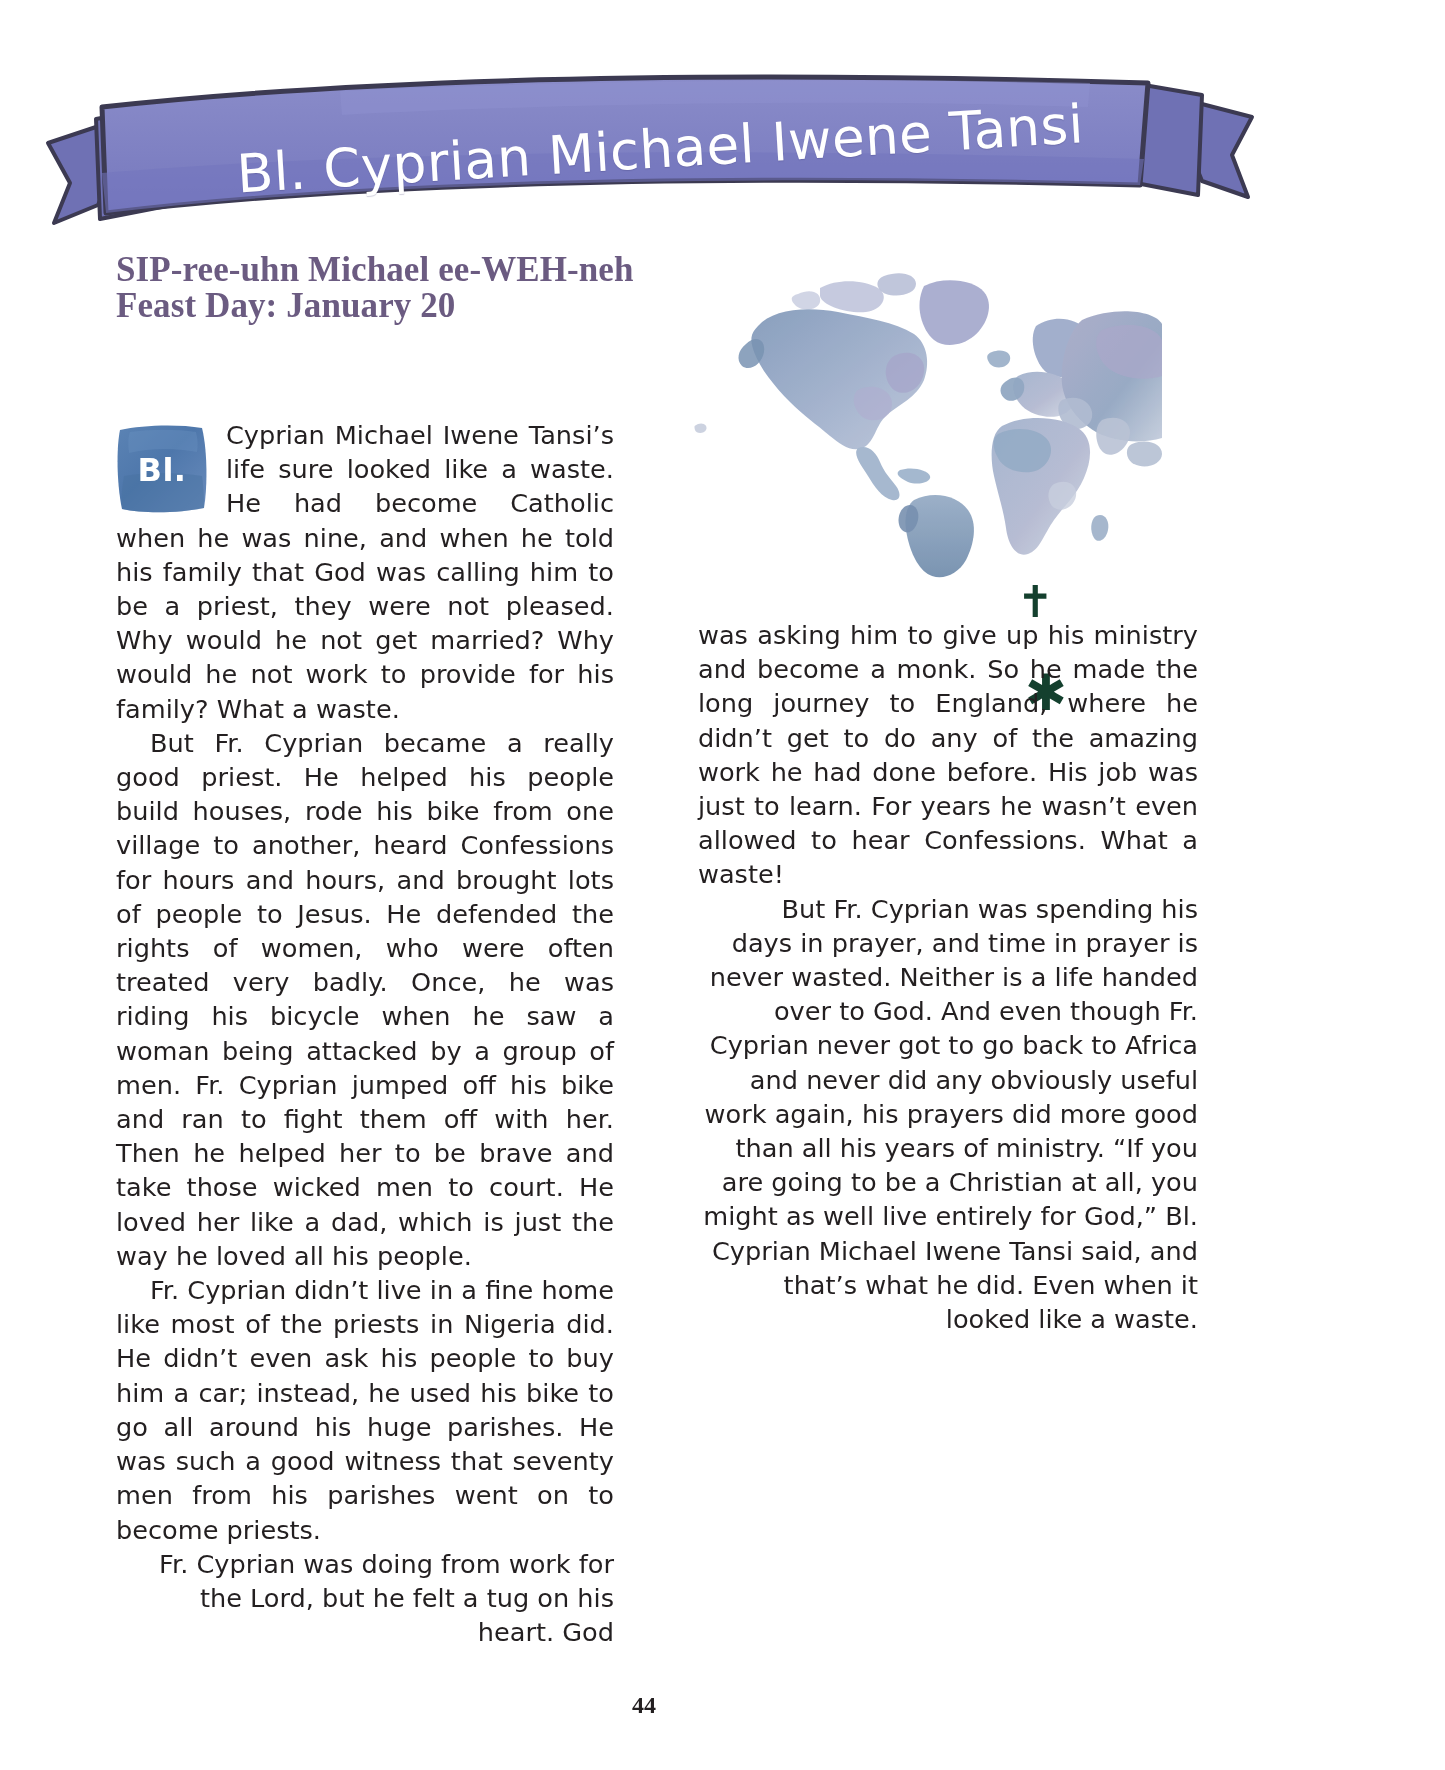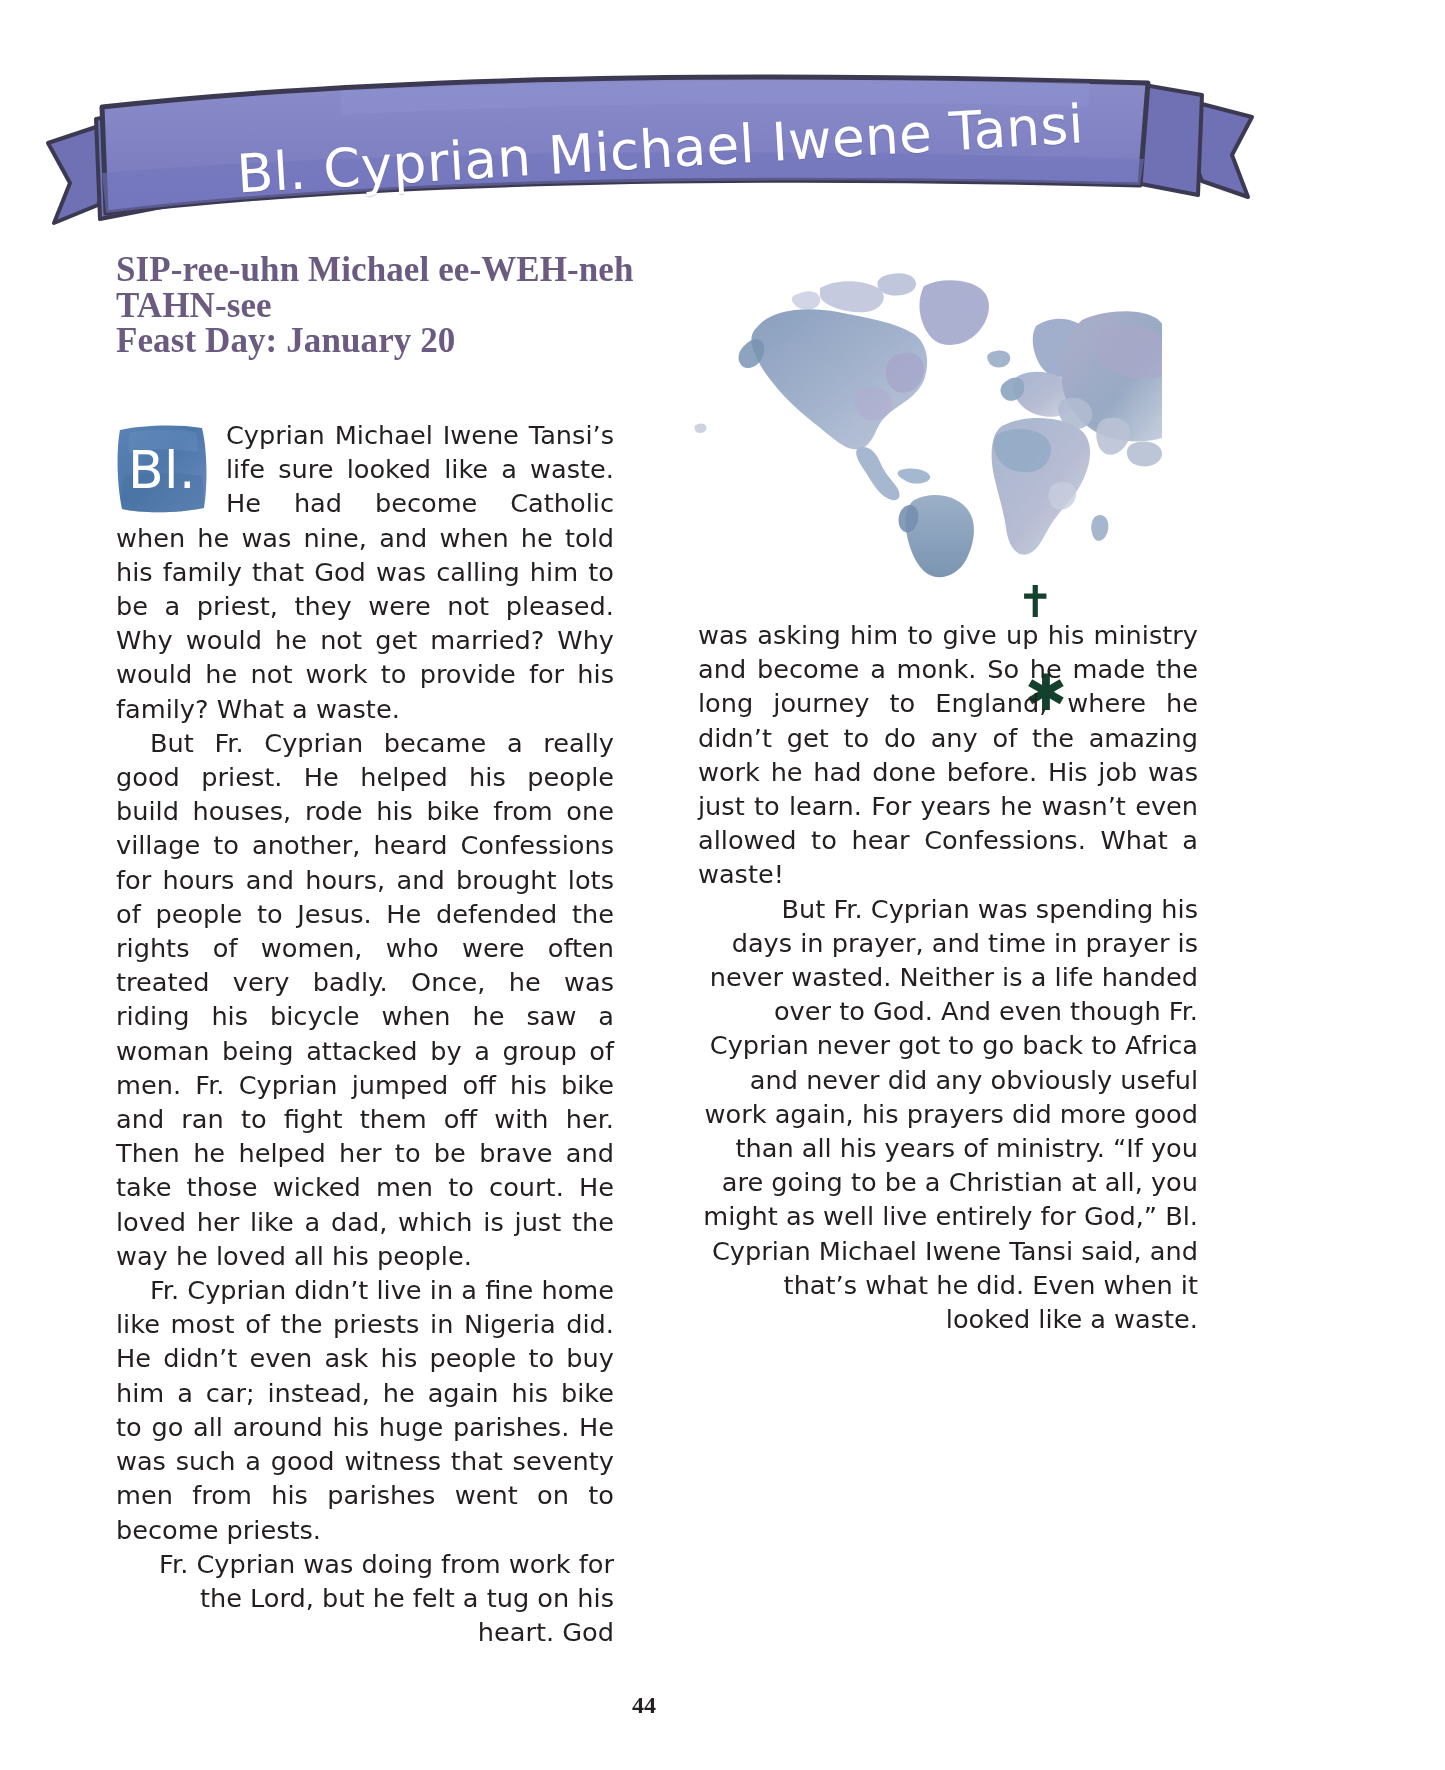--- a/index.html
+++ b/index.html
@@ -125,22 +125,22 @@
   .dropcap svg { display: block; width: 92px; height: 92px; }
   .dropcap .dc-text {
     position: absolute;
     left: 0; top: 0;
     width: 92px; height: 92px;
     display: flex;
     align-items: center;
     justify-content: center;
     color: #ffffff;
     font-family: "DejaVu Sans", sans-serif;
-    font-weight: normal;
-    font-size: 52px;
+    font-weight: bold;
+    font-size: 32px;
     letter-spacing: 0.5px;
     transform: translateY(2px);
   }
 
   
   .page-num {
     position: absolute;
     left: 0;
     top: 1692px;
     width: 1288px;
@@ -177,21 +177,20 @@
     <path d="M62,118 C320,96 700,92 1104,104 L1100,130 C640,118 300,130 66,158 Z" fill="#7375bd" opacity="0.55"></path>
     <path d="M300,36 C520,26 820,22 1050,28 L1048,52 C820,44 520,48 302,60 Z" fill="#9193d0" opacity="0.45"></path>
   </svg>
   <div class="banner-title">
     <span>Bl. Cyprian Michael Iwene Tansi</span>
   </div>
 </div>
 
 <div class="meta">
   <div>SIP-ree-uhn Michael ee-WEH-neh</div>
-  <div>TAHN-see</div>
   <div>Feast Day: January 20</div>
 </div>
 
 <div class="map-wrap">
   <svg viewBox="0 0 500 330">
     <defs>
       <linearGradient id="wcA" x1="0" y1="0" x2="1" y2="1">
         <stop offset="0%" stop-color="#7f97b8"></stop>
         <stop offset="50%" stop-color="#9aabc8"></stop>
         <stop offset="100%" stop-color="#b9c3d8"></stop>
@@ -282,21 +281,21 @@
         </linearGradient>
       </defs>
       <path d="M4,8 C26,3 62,2 86,6 C91,26 92,62 88,86 C64,91 28,92 6,87 C1,64 0,28 4,8 Z" fill="url(#dcGrad)"></path>
       <path d="M8,54 C30,50 62,50 86,54 C88,68 88,78 88,86 C64,91 28,92 6,87 C5,76 6,64 8,54 Z" fill="#47709f" opacity="0.45"></path>
       <path d="M14,10 C36,7 60,7 80,10 C82,18 82,24 81,30 C58,26 34,26 13,31 C12,22 12,15 14,10 Z" fill="#6a90c0" opacity="0.4"></path>
     </svg>
     <div class="dc-text">Bl.</div>
   </div>
   <p class="noindent">Cyprian Michael Iwene Tansi’s life sure looked like a waste. He had become Catholic when he was nine, and when he told his family that God was calling him to be a priest, they were not pleased. Why would he not get married? Why would he not work to provide for his family? What a waste.</p>
   <p>But Fr. Cyprian became a really good priest. He helped his people build houses, rode his bike from one village to another, heard Confessions for hours and hours, and brought lots of people to Jesus. He defended the rights of women, who were often treated very badly. Once, he was riding his bicycle when he saw a woman being attacked by a group of men. Fr. Cyprian jumped off his bike and ran to fight them off with her. Then he helped her to be brave and take those wicked men to court. He loved her like a dad, which is just the way he loved all his people.</p>
-  <p>Fr. Cyprian didn’t live in a fine home like most of the priests in Nigeria did. He didn’t even ask his people to buy him a car; instead, he again his bike to go all around his huge parishes. He was such a good witness that seventy men from his parishes went on to become priests.</p>
+  <p>Fr. Cyprian didn’t live in a fine home like most of the priests in Nigeria did. He didn’t even ask his people to buy him a car; instead, he used his bike to go all around his huge parishes. He was such a good witness that seventy men from his parishes went on to become priests.</p>
   <p>Fr. Cyprian was doing from work for the Lord, but he felt a tug on his heart. God</p>
 </div>
 
 <div class="col col-right">
   <p class="noindent">was asking him to give up his ministry and become a monk. So he made the long journey to England, where he didn’t get to do any of the amazing work he had done before. His job was just to learn. For years he wasn’t even allowed to hear Confessions. What a waste!</p>
   <p>But Fr. Cyprian was spending his days in prayer, and time in prayer is never wasted. Neither is a life handed over to God. And even though Fr. Cyprian never got to go back to Africa and never did any obviously useful work again, his prayers did more good than all his years of ministry. “If you are going to be a Christian at all, you might as well live entirely for God,” Bl. Cyprian Michael Iwene Tansi said, and that’s what he did. Even when it looked like a waste.</p>
 </div>
 
 <div class="page-num">44</div>
 

